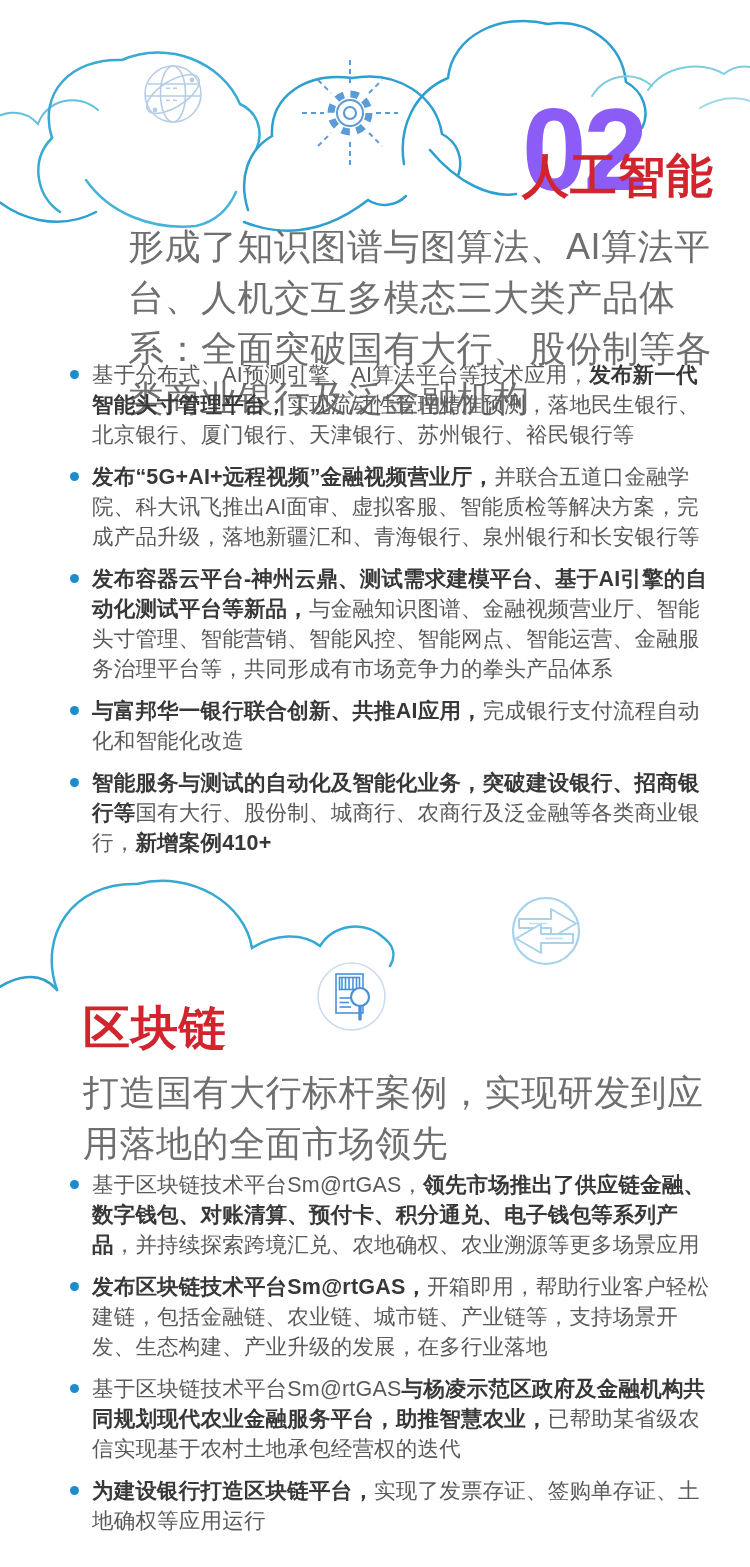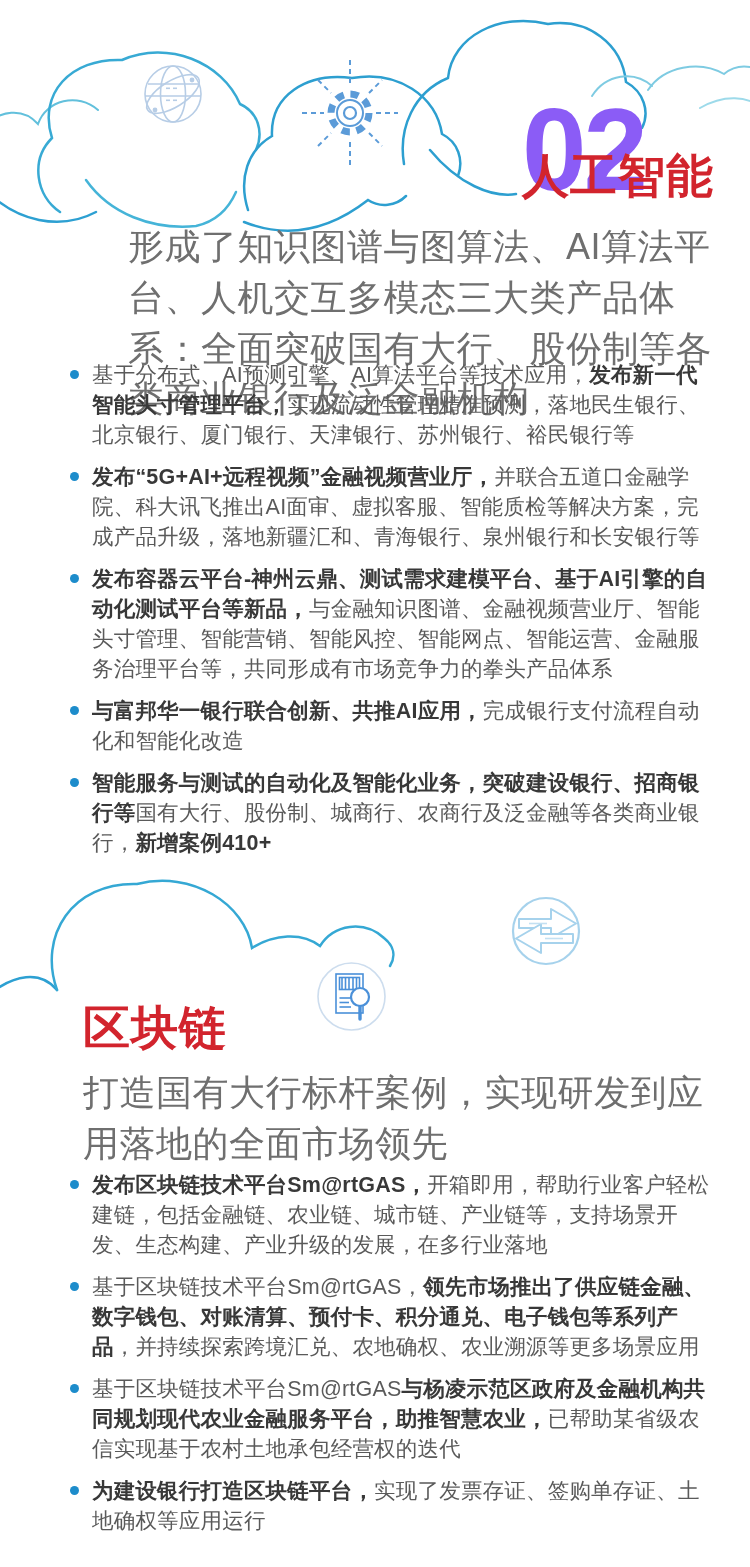--- a/index.html
+++ b/index.html
@@ -165,25 +165,25 @@
       <circle cx="45" cy="37" r="9" fill="#ffffff" stroke="#4a90d9" stroke-width="2.2"></circle>
       <line x1="45" y1="46.5" x2="45" y2="59" stroke="#4a90d9" stroke-width="3.4" stroke-linecap="round"></line>
     </g>
   </svg>
 
   <h1 class="sec-title" style="left:83px;top:1002px;">区块链</h1>
   <p class="intro" style="left:83px;top:1068px;width:630px;">打造国有大行标杆案例，实现研发到应用落地的全面市场领先</p>
   <ul class="bullets" style="left:70px;top:1170px;width:646px;">
       <li class="bullet">
         <span class="dot"></span>
-        <p class="bt"><span class="b">发布区块链技术平台Sm@rtGAS，</span><span>开箱即用，帮助行业客户轻松建链，包括金融链、农业链、城市链、产业链等，支持场景开发、生态构建、产业升级的发展，在多行业落地</span></p>
+        <p class="bt"><span>基于区块链技术平台Sm@rtGAS，</span><span class="b">领先市场推出了供应链金融、数字钱包、对账清算、预付卡、积分通兑、电子钱包等系列产品</span><span>，并持续探索跨境汇兑、农地确权、农业溯源等更多场景应用</span></p>
       </li>
       <li class="bullet">
         <span class="dot"></span>
-        <p class="bt"><span>基于区块链技术平台Sm@rtGAS，</span><span class="b">领先市场推出了供应链金融、数字钱包、对账清算、预付卡、积分通兑、电子钱包等系列产品</span><span>，并持续探索跨境汇兑、农地确权、农业溯源等更多场景应用</span></p>
+        <p class="bt"><span class="b">发布区块链技术平台Sm@rtGAS，</span><span>开箱即用，帮助行业客户轻松建链，包括金融链、农业链、城市链、产业链等，支持场景开发、生态构建、产业升级的发展，在多行业落地</span></p>
       </li>
       <li class="bullet">
         <span class="dot"></span>
         <p class="bt"><span>基于区块链技术平台Sm@rtGAS</span><span class="b">与杨凌示范区政府及金融机构共同规划现代农业金融服务平台，助推智慧农业，</span><span>已帮助某省级农信实现基于农村土地承包经营权的迭代</span></p>
       </li>
       <li class="bullet">
         <span class="dot"></span>
         <p class="bt"><span class="b">为建设银行打造区块链平台，</span><span>实现了发票存证、签购单存证、土地确权等应用运行</span></p>
       </li>
     </ul>

